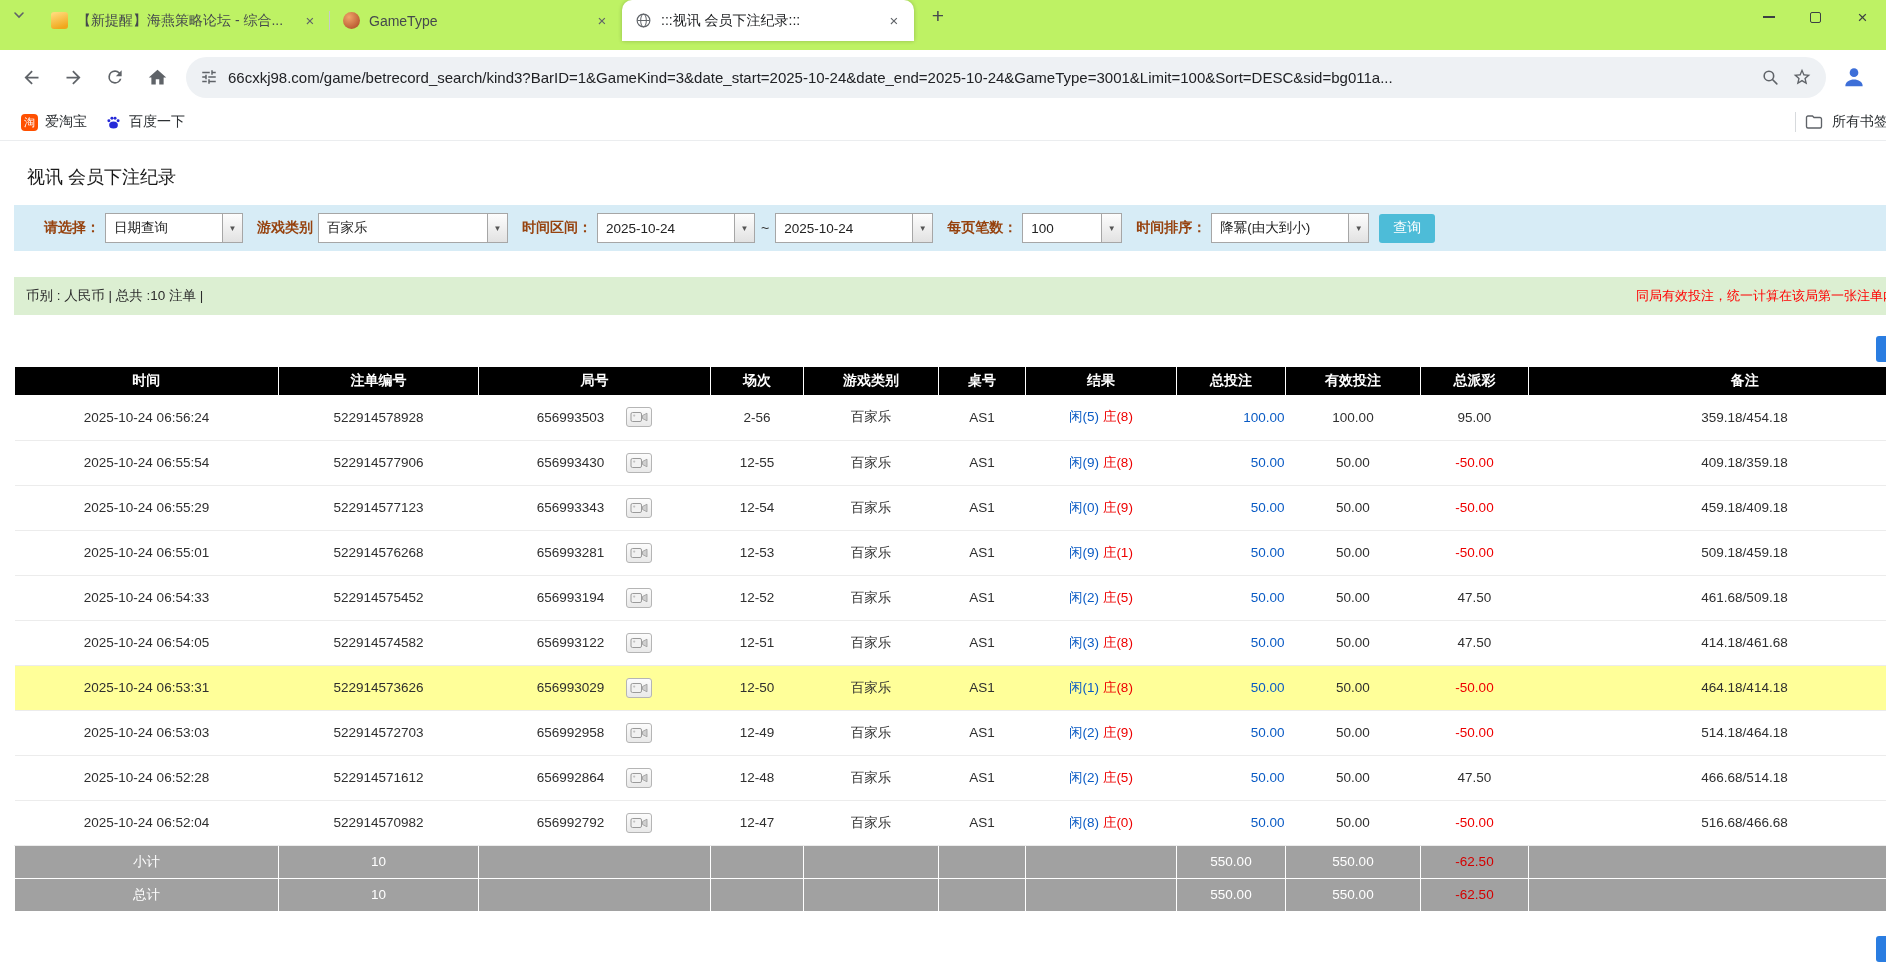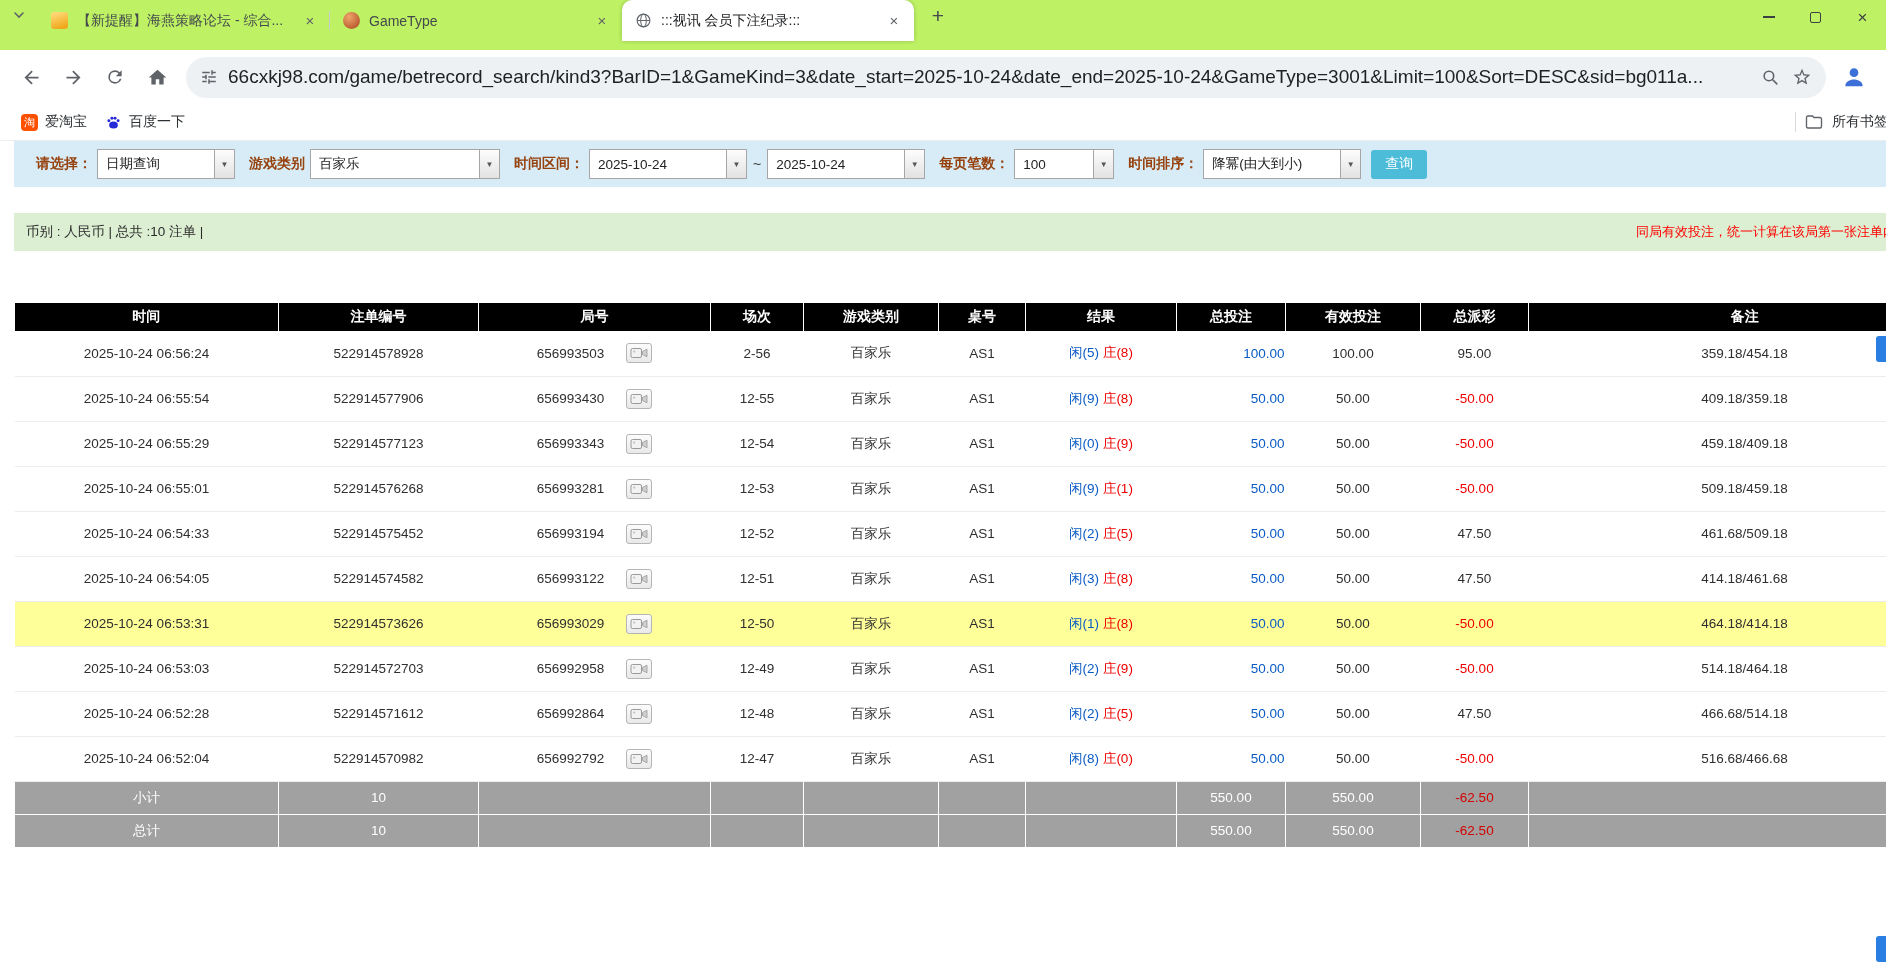--- a/index.html
+++ b/index.html
@@ -45,41 +45,41 @@
   .ic-min { width:12px; height:1.5px; background:#3c4043; }
   .ic-max { width:11px; height:11px; border:1.5px solid #3c4043; border-radius:2px; }
   .ic-close { font-size:17px; color:#3c4043; line-height:1; }
 
   .toolbar { height:54px; background:#fff; display:flex; align-items:center; padding:0 10px; }
   .nav-btn { width:38px; height:38px; border-radius:50%; display:flex; align-items:center; justify-content:center; margin:0 2px; flex-shrink:0; }
   .omnibox {
     flex:1; min-width:0; height:41px; background:#eef1f4; border-radius:21px;
     display:flex; align-items:center; padding:0 8px 0 14px; margin:0 8px;
   }
-  .omnibox .url { flex:1; min-width:0; font-size:19px; color:#202124; white-space:nowrap; overflow:hidden; margin:0 10px; }
+  .omnibox .url { flex:1; min-width:0; font-size:15px; color:#202124; white-space:nowrap; overflow:hidden; margin:0 10px; }
   .pill-ic { width:32px; height:32px; border-radius:50%; display:flex; align-items:center; justify-content:center; flex-shrink:0; }
   .avatar { width:32px; height:32px; border-radius:50%; display:flex; align-items:center; justify-content:center; margin:0 6px 0 4px; flex-shrink:0; }
 
   .bmbar { height:37px; background:#fff; border-bottom:1px solid #ebedef; display:flex; align-items:center; padding:0 12px; position:relative; }
   .bm { display:flex; align-items:center; gap:7px; padding:0 9px; height:28px; border-radius:14px; font-size:14px; color:#2d3134; flex-shrink:0; }
   .taobao-ic { width:17px; height:17px; border-radius:4px; background:#ff5000; color:#fff; font-size:11px; line-height:17px; text-align:center; }
   .bm-right { position:absolute; left:1795px; top:0; height:100%; display:flex; align-items:center; gap:9px; white-space:nowrap; }
   .bm-divider { width:1px; height:20px; background:#d7dadd; }
   .bm-right .label { font-size:14px; color:#2d3134; }
 
   
   .page { position:relative; }
   .page-title { margin:24px 0 16px 27px; font-size:18px; font-weight:500; color:#1a1a1a; }
 
   .filterbar {
     margin-left:14px; height:46px; background:var(--filter-bar-bg,#d7ecf6);
     display:flex; align-items:center; padding:0 14px; font-size:14px;
   }
   .flabel { color:var(--filter-label-color,#96420e); font-weight:bold; margin:0 5px 0 14px; white-space:nowrap; }
-  .flabel.first { margin-left:8px; }
+  .flabel.first { margin-left:16px; }
   .combo {
     background:#fff; border:1px solid #a6a6a6; height:30px;
     display:flex; align-items:center; font-size:13.5px; color:#222; flex-shrink:0;
   }
   .combo .val { padding:0 8px; flex:1; white-space:nowrap; overflow:hidden; }
   .combo .arrow {
     width:20px; height:100%; border-left:1px solid #a6a6a6; flex-shrink:0;
     background:linear-gradient(#fdfdfd,#e2e2e2);
     display:flex; align-items:center; justify-content:center; font-size:8px; color:#555;
   }
@@ -260,20 +260,21 @@
     <span>
       <svg width="18" height="18" viewBox="0 0 24 24">
           <path d="M10 4H4a2 2 0 0 0-2 2v12a2 2 0 0 0 2 2h16a2 2 0 0 0 2-2V8a2 2 0 0 0-2-2h-8l-2-2z" fill="none" stroke="#5f6368" stroke-width="1.8"></path>
         </svg>
     </span>
     <span class="label">所有书签</span>
   </div>
 </div>
 
 <div class="page">
+  <div class="page-title">视讯 会员下注纪录</div>
 
   <div class="filterbar">
     <span class="flabel first">请选择：</span>
     <div class="combo w-query">
       <span class="val">日期查询</span>
       <span class="arrow">▼</span>
     </div>
 
     <span class="flabel">游戏类别</span>
     <div class="combo w-game">

